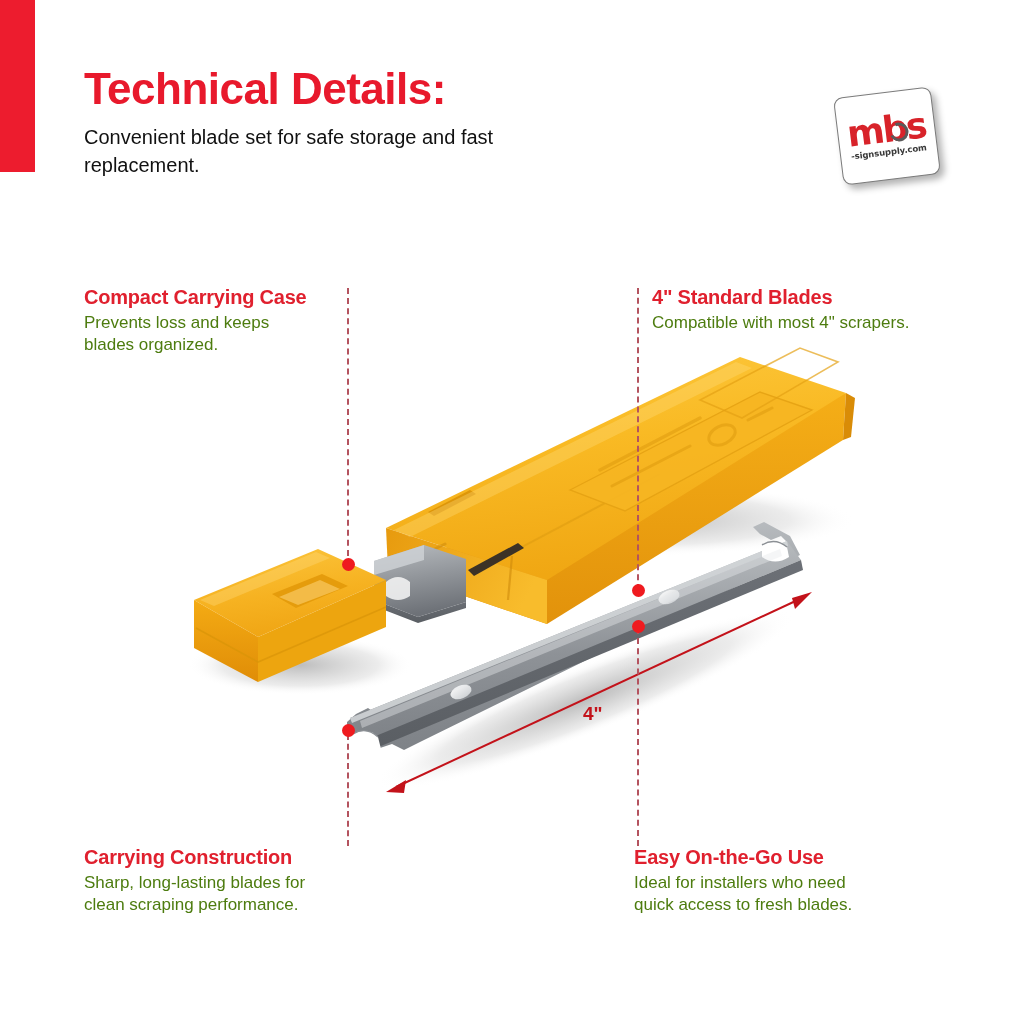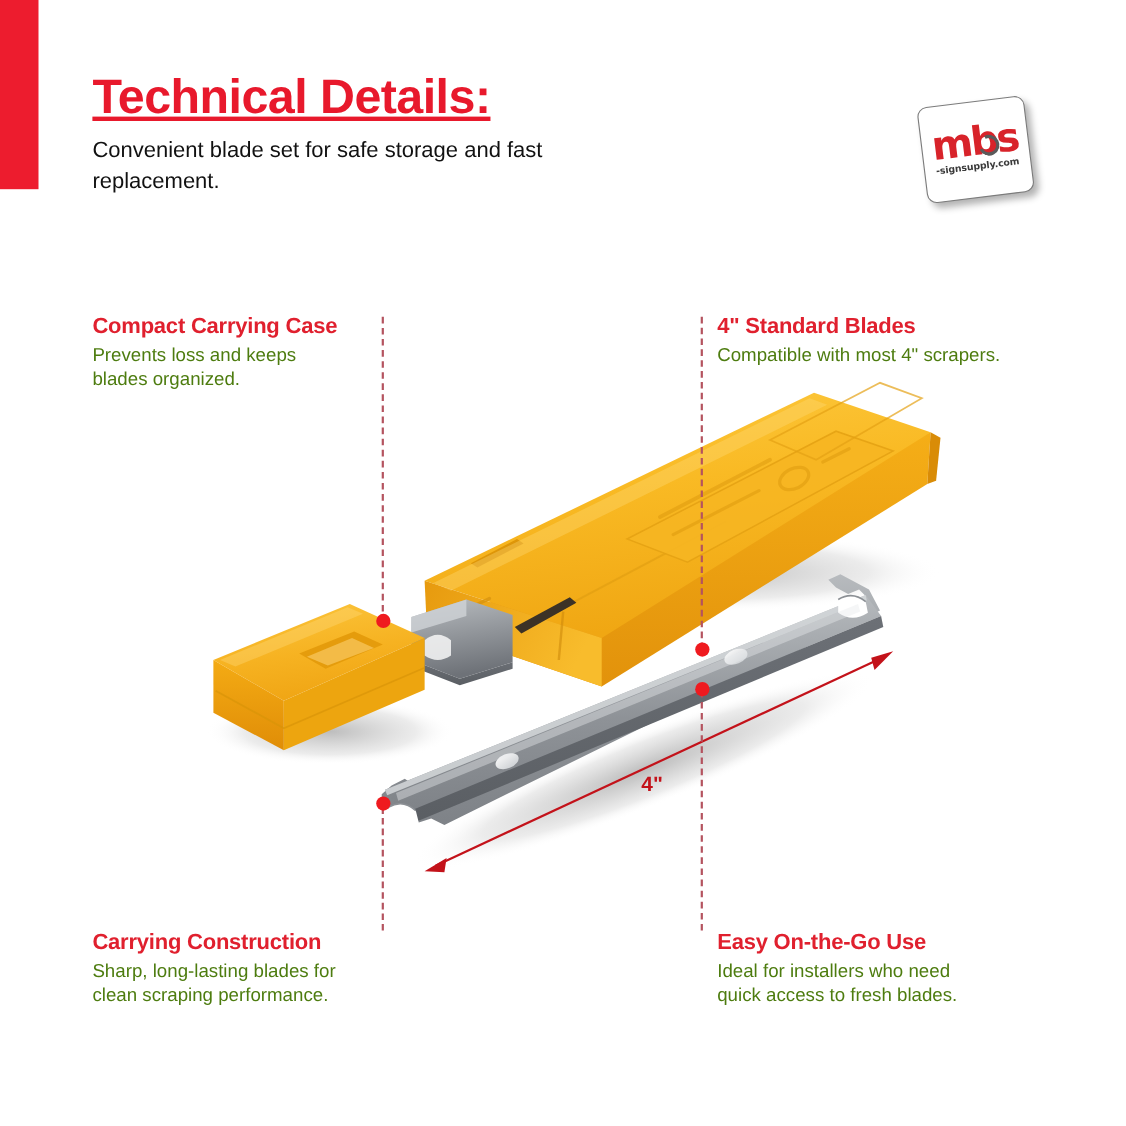--- a/index.html
+++ b/index.html
@@ -35,21 +35,20 @@
     width: 700px;
   }
   #page-title {
     font-size: 44px;
     font-weight: 700;
     letter-spacing: -0.5px;
     color: #e8192c;
     line-height: 1.05;
     margin: 0 0 12px 0;
     font-family: "Liberation Sans", sans-serif;
-    text-decoration: underline;
   }
   #subtitle {
     font-size: 20px;
     font-weight: 400;
     color: #111111;
     line-height: 1.38;
     margin: 0;
     max-width: 520px;
   }
 
@@ -123,21 +122,21 @@
     font-weight: 400;
     color: #4d7c0f;
     line-height: 1.32;
     margin: 0;
     white-space: pre-line;
   }
 
   #callout-compact-carrying-case { left: 84px;  top: 286px; width: 270px; }
   #callout-standard-blades       { left: 652px; top: 286px; width: 310px; }
   #callout-durable-construction  { left: 84px;  top: 846px; width: 270px; }
-  #callout-on-the-go-use         { left: 652px; top: 846px; width: 300px; }
+  #callout-on-the-go-use         { left: 634px; top: 846px; width: 300px; }
 
   
   .leader-line {
     position: absolute;
     width: 0;
     border-left: 2.5px dashed #b4535f;
   }
   #leader-top-left    { left: 347px; top: 288px; height: 278px; }
   #leader-top-right   { left: 637px; top: 288px; height: 302px; }
   #leader-bottom-left { left: 347px; top: 734px; height: 112px; }

